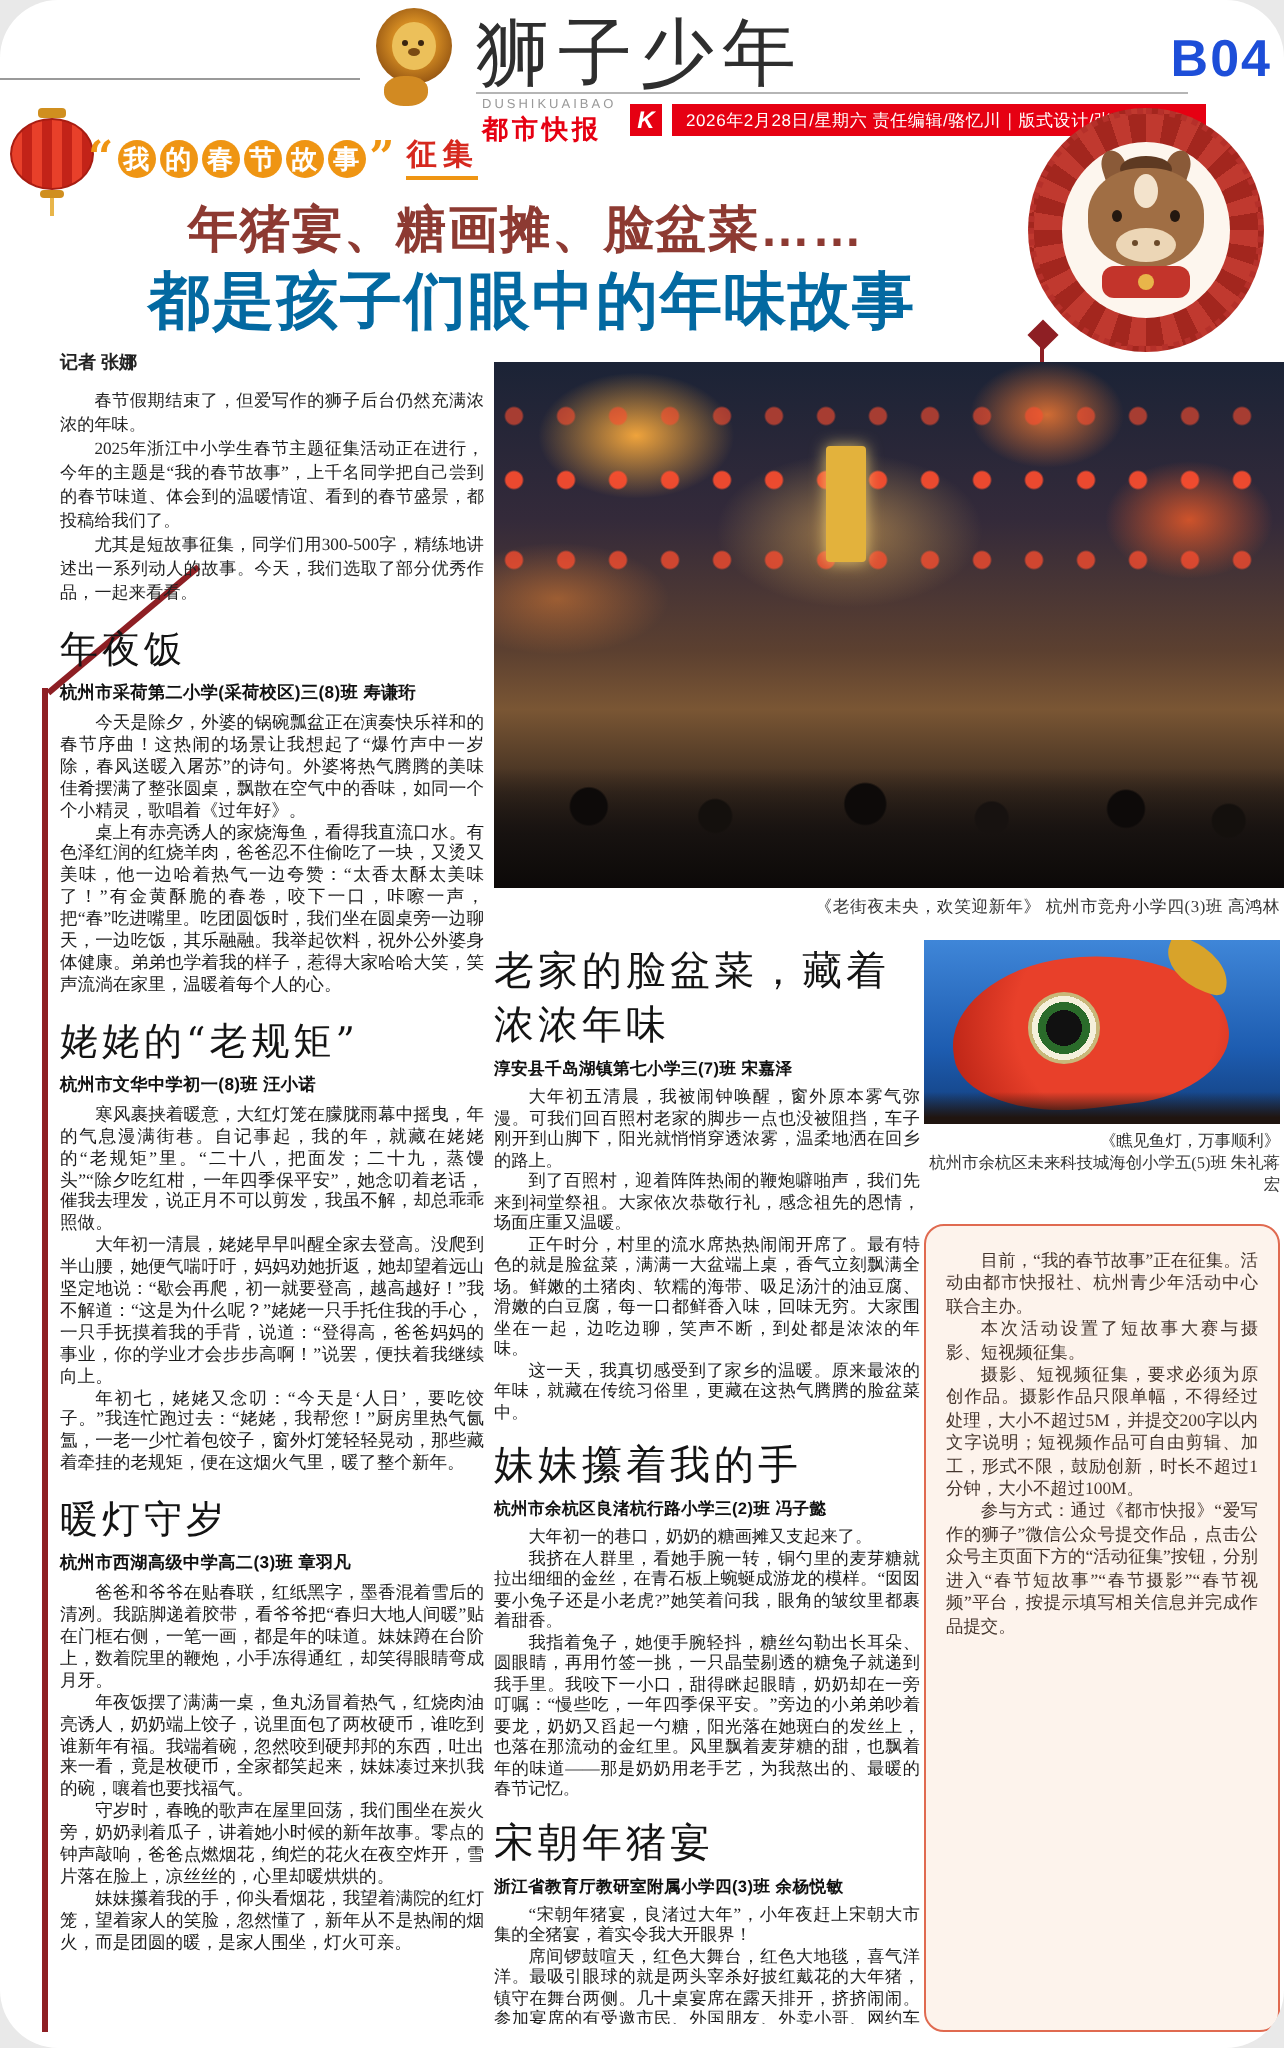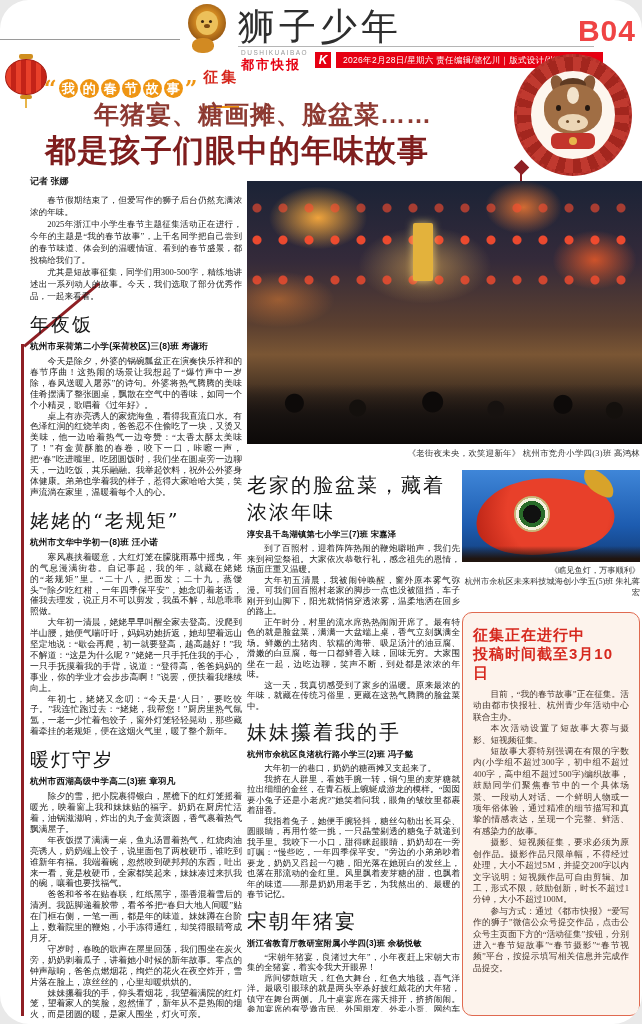--- a/index.html
+++ b/index.html
@@ -14,21 +14,21 @@
   .pinyin{position:absolute;left:241px;top:49px;font-family:"Liberation Sans",sans-serif;
           font-size:6.5px;color:#999;letter-spacing:1.5px;}
   .paper{position:absolute;left:241px;top:56px;font-family:"Liberation Sans",sans-serif;
          font-size:13px;font-weight:bold;color:#e60012;letter-spacing:2px;}
   .klogo{position:absolute;left:315px;top:52px;width:16px;height:16px;background:#e60012;
          color:#fff;font:bold italic 12px/16px "Liberation Sans",sans-serif;text-align:center;}
   .datebar{position:absolute;left:336px;top:52px;width:260px;height:16px;background:#e60012;
            color:#fff;font:8.5px/16px "Liberation Sans",sans-serif;padding-left:7px;
            letter-spacing:.3px;white-space:nowrap;overflow:hidden;}
   .pageno{position:absolute;right:6px;top:14px;font-family:"Liberation Sans",sans-serif;
-          font-size:30px;font-weight:800;color:#ef4444;letter-spacing:1px;}
+          font-size:26px;font-weight:800;color:#1d4ed8;letter-spacing:1px;}
 
   
   .lion{position:absolute;left:186px;top:4px;width:42px;height:52px;}
   .lion-mane{position:absolute;left:2px;top:0;width:38px;height:38px;border-radius:50%;
      background:radial-gradient(circle at 50% 45%,#d28a22 0 38%,#9a5a14 72%,#6b3a0e 100%);}
   .lion-face{position:absolute;left:10px;top:7px;width:22px;height:24px;border-radius:50%;background:#ecc05a;}
   .lion-eye{position:absolute;width:3px;height:3px;border-radius:50%;background:#3a2510;top:9px;}
   .lion-eye.l{left:5px}.lion-eye.r{left:13px}
   .lion-nose{position:absolute;left:8px;top:13px;width:6px;height:4px;border-radius:50%;background:#7a4a12;}
   .lion-body{position:absolute;left:6px;top:34px;width:22px;height:15px;border-radius:45%;background:#d28a22;}
@@ -39,26 +39,26 @@
   .l-body{width:40px;height:34px;margin:0 auto;border-radius:50%;border:1px solid #a81d12;
      background:repeating-linear-gradient(90deg,#e8402a 0 5px,#c32318 5px 10px);}
   .l-cap2{width:12px;height:4px;background:#d08f1f;margin:0 auto;border-radius:2px;}
   .l-tassel{width:2px;height:9px;background:#e8b54a;margin:0 auto;}
 
   .badge-row{position:absolute;left:44px;top:68px;display:flex;align-items:center;gap:2px;}
   .b-q{color:#ef9513;font:bold 22px/14px "DejaVu Serif",serif;}
   .b-c{width:19px;height:19px;border-radius:50%;background:#ef9513;color:#fff;
        font:bold 13px/19px "Liberation Sans",sans-serif;text-align:center;}
   .b-suffix{color:#d6281e;font:bold 15px "Liberation Sans",sans-serif;border-bottom:2px solid #ef9513;
-            padding-bottom:19px;margin-left:4px;letter-spacing:3px;}
+            padding-bottom:1px;margin-left:4px;letter-spacing:3px;}
 
   .headline-sub{position:absolute;left:94px;top:98px;font-family:"Liberation Sans",sans-serif;
       font-size:25px;font-weight:700;color:#8d3a32;letter-spacing:1px;}
-  .headline-main{position:absolute;left:45px;top:130px;font-family:"Liberation Sans",sans-serif;
-      font-size:31px;font-weight:800;color:#7f1d1d;letter-spacing:1px;}
+  .headline-main{position:absolute;left:74px;top:130px;font-family:"Liberation Sans",sans-serif;
+      font-size:31px;font-weight:800;color:#0369a1;letter-spacing:1px;}
   .reporter{position:absolute;left:30px;top:175px;font:bold 9px "Liberation Sans",sans-serif;color:#222;}
 
   
   .mascot{position:absolute;left:514px;top:54px;width:122px;height:128px;}
   .m-ring{position:absolute;left:0;top:0;width:118px;height:122px;border-radius:50%;
      background:repeating-conic-gradient(#c0392f 0 9deg,#a3261e 9deg 18deg);
      border:3px dotted #b5302a;box-sizing:border-box;}
   .m-inner{position:absolute;left:17px;top:17px;width:84px;height:88px;border-radius:50%;background:#fdf6ee;}
   .m-ear{position:absolute;width:12px;height:17px;background:#8a5a38;border-radius:50% 50% 20% 20%;top:4px;}
   .m-ear.l{left:20px;transform:rotate(-18deg);}
@@ -229,23 +229,22 @@
           <div class="abody">
             <p>寒风裹挟着暖意，大红灯笼在朦胧雨幕中摇曳，年的气息漫满街巷。自记事起，我的年，就藏在姥姥的“老规矩”里。“二十八，把面发；二十九，蒸馒头”“除夕吃红柑，一年四季保平安”，她念叨着老话，催我去理发，说正月不可以剪发，我虽不解，却总乖乖照做。</p>
             <p>大年初一清晨，姥姥早早叫醒全家去登高。没爬到半山腰，她便气喘吁吁，妈妈劝她折返，她却望着远山坚定地说：“歇会再爬，初一就要登高，越高越好！”我不解道：“这是为什么呢？”姥姥一只手托住我的手心，一只手抚摸着我的手背，说道：“登得高，爸爸妈妈的事业，你的学业才会步步高啊！”说罢，便扶着我继续向上。</p>
             <p>年初七，姥姥又念叨：“今天是‘人日’，要吃饺子。”我连忙跑过去：“姥姥，我帮您！”厨房里热气氤氲，一老一少忙着包饺子，窗外灯笼轻轻晃动，那些藏着牵挂的老规矩，便在这烟火气里，暖了整个新年。</p>
           </div>
         </div>
         <div class="article">
           <h2 class="atitle">暖灯守岁</h2>
           <div class="byline">杭州市西湖高级中学高二(3)班 章羽凡</div>
           <div class="abody">
-            <p>除夕的雪，把小院裹得银白，屋檐下的红灯笼摇着暖光，映着窗上我和妹妹贴的福字。奶奶在厨房忙活着，油锅滋滋响，炸出的丸子金黄滚圆，香气裹着热气飘满屋子。</p>
+            <p>爸爸和爷爷在贴春联，红纸黑字，墨香混着雪后的清冽。我踮脚递着胶带，看爷爷把“春归大地人间暖”贴在门框右侧，一笔一画，都是年的味道。妹妹蹲在台阶上，数着院里的鞭炮，小手冻得通红，却笑得眼睛弯成月牙。</p>
             <p>年夜饭摆了满满一桌，鱼丸汤冒着热气，红烧肉油亮诱人，奶奶端上饺子，说里面包了两枚硬币，谁吃到谁新年有福。我端着碗，忽然咬到硬邦邦的东西，吐出来一看，竟是枚硬币，全家都笑起来，妹妹凑过来扒我的碗，嚷着也要找福气。</p>
-            <p>爸爸和爷爷在贴春联，红纸黑字，墨香混着雪后的清冽。我踮脚递着胶带，看爷爷把“春归大地人间暖”贴在门框右侧，一笔一画，都是年的味道。妹妹蹲在台阶上，数着院里的鞭炮，小手冻得通红，却笑得眼睛弯成月牙。</p>
             <p>守岁时，春晚的歌声在屋里回荡，我们围坐在炭火旁，奶奶剥着瓜子，讲着她小时候的新年故事。零点的钟声敲响，爸爸点燃烟花，绚烂的花火在夜空炸开，雪片落在脸上，凉丝丝的，心里却暖烘烘的。</p>
             <p>妹妹攥着我的手，仰头看烟花，我望着满院的红灯笼，望着家人的笑脸，忽然懂了，新年从不是热闹的烟火，而是团圆的暖，是家人围坐，灯火可亲。</p>
           </div>
         </div>
       </div>
   </div>
 
   <div class="main-photo">
     <div class="lantern-row lr3"></div>
     <div class="lantern-row lr1"></div>
@@ -254,22 +253,22 @@
     <div class="crowd"></div>
   </div>
   <div class="main-caption">《老街夜未央，欢笑迎新年》 杭州市竞舟小学四(3)班 高鸿林</div>
 
   <div class="mid-col">
     <div>
         <div class="article">
           <h2 class="atitle">老家的脸盆菜，藏着浓浓年味</h2>
           <div class="byline">淳安县千岛湖镇第七小学三(7)班 宋嘉泽</div>
           <div class="abody">
+            <p>大年初五清晨，我被闹钟唤醒，窗外原本雾气弥漫。可我们回百照村老家的脚步一点也没被阻挡，车子刚开到山脚下，阳光就悄悄穿透浓雾，温柔地洒在回乡的路上。</p>
             <p>到了百照村，迎着阵阵热闹的鞭炮噼啪声，我们先来到祠堂祭祖。大家依次恭敬行礼，感念祖先的恩情，场面庄重又温暖。</p>
-            <p>大年初五清晨，我被闹钟唤醒，窗外原本雾气弥漫。可我们回百照村老家的脚步一点也没被阻挡，车子刚开到山脚下，阳光就悄悄穿透浓雾，温柔地洒在回乡的路上。</p>
             <p>正午时分，村里的流水席热热闹闹开席了。最有特色的就是脸盆菜，满满一大盆端上桌，香气立刻飘满全场。鲜嫩的土猪肉、软糯的海带、吸足汤汁的油豆腐、滑嫩的白豆腐，每一口都鲜香入味，回味无穷。大家围坐在一起，边吃边聊，笑声不断，到处都是浓浓的年味。</p>
             <p>这一天，我真切感受到了家乡的温暖。原来最浓的年味，就藏在传统习俗里，更藏在这热气腾腾的脸盆菜中。</p>
           </div>
         </div>
         <div class="article">
           <h2 class="atitle">妹妹攥着我的手</h2>
           <div class="byline">杭州市余杭区良渚杭行路小学三(2)班 冯子懿</div>
           <div class="abody">
             <p>大年初一的巷口，奶奶的糖画摊又支起来了。</p>
             <p>我挤在人群里，看她手腕一转，铜勺里的麦芽糖就拉出细细的金丝，在青石板上蜿蜒成游龙的模样。“囡囡要小兔子还是小老虎?”她笑着问我，眼角的皱纹里都裹着甜香。</p>
@@ -294,27 +293,22 @@
       <div class="fish-body"></div>
       <div class="fish-fin"></div>
       <div class="fish-eye"></div>
       <div class="fish-dark"></div>
     </div>
     <div class="fish-cap">
       <div>《瞧见鱼灯，万事顺利》</div>
       <div>杭州市余杭区未来科技城海创小学五(5)班 朱礼蒋宏</div>
     </div>
     <div class="collect-box">
-      <div class="cb-title">
-        <div>征集正在进行中</div>
-        <div>投稿时间截至3月10日</div>
-      </div>
       <div>
           <p>目前，“我的春节故事”正在征集。活动由都市快报社、杭州青少年活动中心联合主办。</p>
           <p>本次活动设置了短故事大赛与摄影、短视频征集。</p>
-          <p>短故事大赛特别强调在有限的字数内(小学组不超过300字，初中组不超过400字，高中组不超过500字)编织故事，鼓励同学们聚焦春节中的一个具体场景、一段动人对话、一个鲜明人物或一项年俗体验，通过精准的细节描写和真挚的情感表达，呈现一个完整、鲜活、有感染力的故事。</p>
           <p>摄影、短视频征集，要求必须为原创作品。摄影作品只限单幅，不得经过处理，大小不超过5M，并提交200字以内文字说明；短视频作品可自由剪辑、加工，形式不限，鼓励创新，时长不超过1分钟，大小不超过100M。</p>
           <p>参与方式：通过《都市快报》“爱写作的狮子”微信公众号提交作品，点击公众号主页面下方的“活动征集”按钮，分别进入“春节短故事”“春节摄影”“春节视频”平台，按提示填写相关信息并完成作品提交。</p>
         </div>
     </div>
   </div>
 
 </div>
 
 </body></html>

